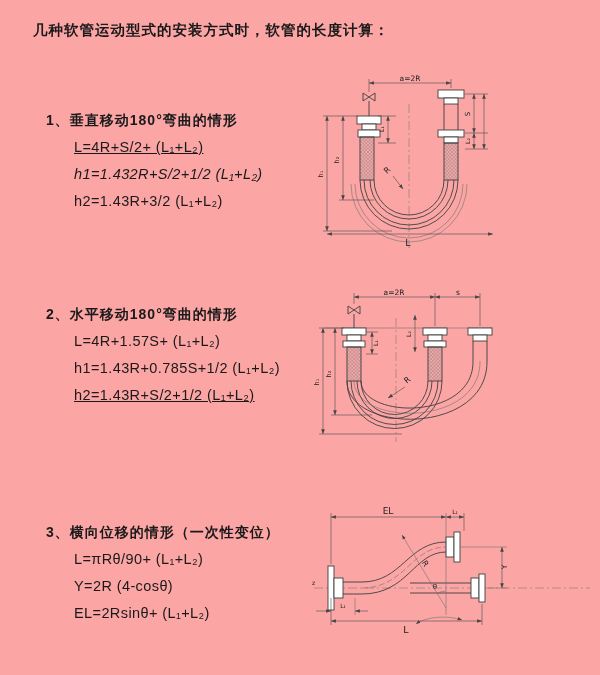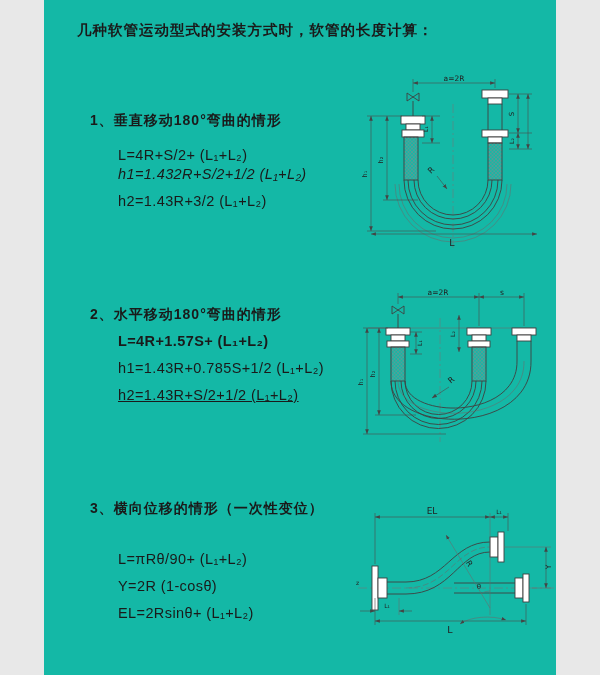--- a/index.html
+++ b/index.html
@@ -1,17 +1,17 @@
 <!DOCTYPE html>
 <html><head>
 <meta charset="utf-8">
 <style>
   html,body{margin:0;padding:0;background:#e8e8e8;}
   .page{
-    position:relative;width:512px;height:675px;background:#14b8a6;
+    position:relative;width:600px;height:675px;background:#fca5a5;
     font-family:"Liberation Sans","DejaVu Sans",sans-serif;color:#1a1a1a;
     overflow:hidden;margin:0 auto;
   }
   .abs{position:absolute;white-space:nowrap;}
   .doc-title{font-size:14.5px;font-weight:700;letter-spacing:1px;}
   .sec-heading{font-size:14px;font-weight:700;letter-spacing:1px;}
   .formula{font-size:14.5px;font-weight:400;letter-spacing:0.4px;}
   figure{margin:0;padding:0;position:absolute;}
   svg{display:block;}
   
@@ -25,36 +25,36 @@
 </style>
 </head>
 <body>
 
 <div class="page">
 
   <div class="abs doc-title" style="left:33px;top:21px;">几种软管运动型式的安装方式时，软管的长度计算：</div>
 
   <div>
     <div class="abs sec-heading" style="left:46px;top:112px;text-align:center;">1、垂直移动180°弯曲的情形</div>
-    <div class="abs formula" style="left:74px;top:147px;">L=4R+S/2+ (L₁+L₂)</div>
+    <div class="abs formula" style="left:74px;top:139px;text-decoration:underline;">L=4R+S/2+ (L₁+L₂)</div>
     <div class="abs formula" style="left:74px;top:166px;font-style:italic;">h1=1.432R+S/2+1/2 (L₁+L₂)</div>
     <div class="abs formula" style="left:74px;top:193px;">h2=1.43R+3/2 (L₁+L₂)</div>
   </div>
 
   <div>
     <div class="abs sec-heading" style="left:46px;top:306px;">2、水平移动180°弯曲的情形</div>
-    <div class="abs formula" style="left:74px;top:333px;font-weight:bold;">L=4R+1.57S+ (L₁+L₂)</div>
+    <div class="abs formula" style="left:74px;top:333px;">L=4R+1.57S+ (L₁+L₂)</div>
     <div class="abs formula" style="left:74px;top:360px;">h1=1.43R+0.785S+1/2 (L₁+L₂)</div>
     <div class="abs formula" style="left:74px;top:387px;text-decoration:underline;">h2=1.43R+S/2+1/2 (L₁+L₂)</div>
   </div>
 
   <div>
-    <div class="abs sec-heading" style="left:46px;top:500px;">3、横向位移的情形（一次性变位）</div>
+    <div class="abs sec-heading" style="left:46px;top:524px;">3、横向位移的情形（一次性变位）</div>
     <div class="abs formula" style="left:74px;top:551px;">L=πRθ/90+ (L₁+L₂)</div>
-    <div class="abs formula" style="left:74px;top:578px;">Y=2R (1-cosθ)</div>
+    <div class="abs formula" style="left:74px;top:578px;">Y=2R (4-cosθ)</div>
     <div class="abs formula" style="left:74px;top:605px;">EL=2Rsinθ+ (L₁+L₂)</div>
   </div>
 
   <figure style="left:312px;top:68px;width:272px;height:190px;">
     <svg width="272" height="190" viewBox="0 0 272 190">
       <defs>
         <marker id="a1" viewBox="0 0 10 10" refX="9" refY="5" markerWidth="9" markerHeight="9" orient="auto-start-reverse">
           <path d="M0,1.6 L9,5 L0,8.4 Z" fill="#444"></path>
         </marker>
         <pattern id="h1p" width="3.5" height="3.5" patternUnits="userSpaceOnUse">

